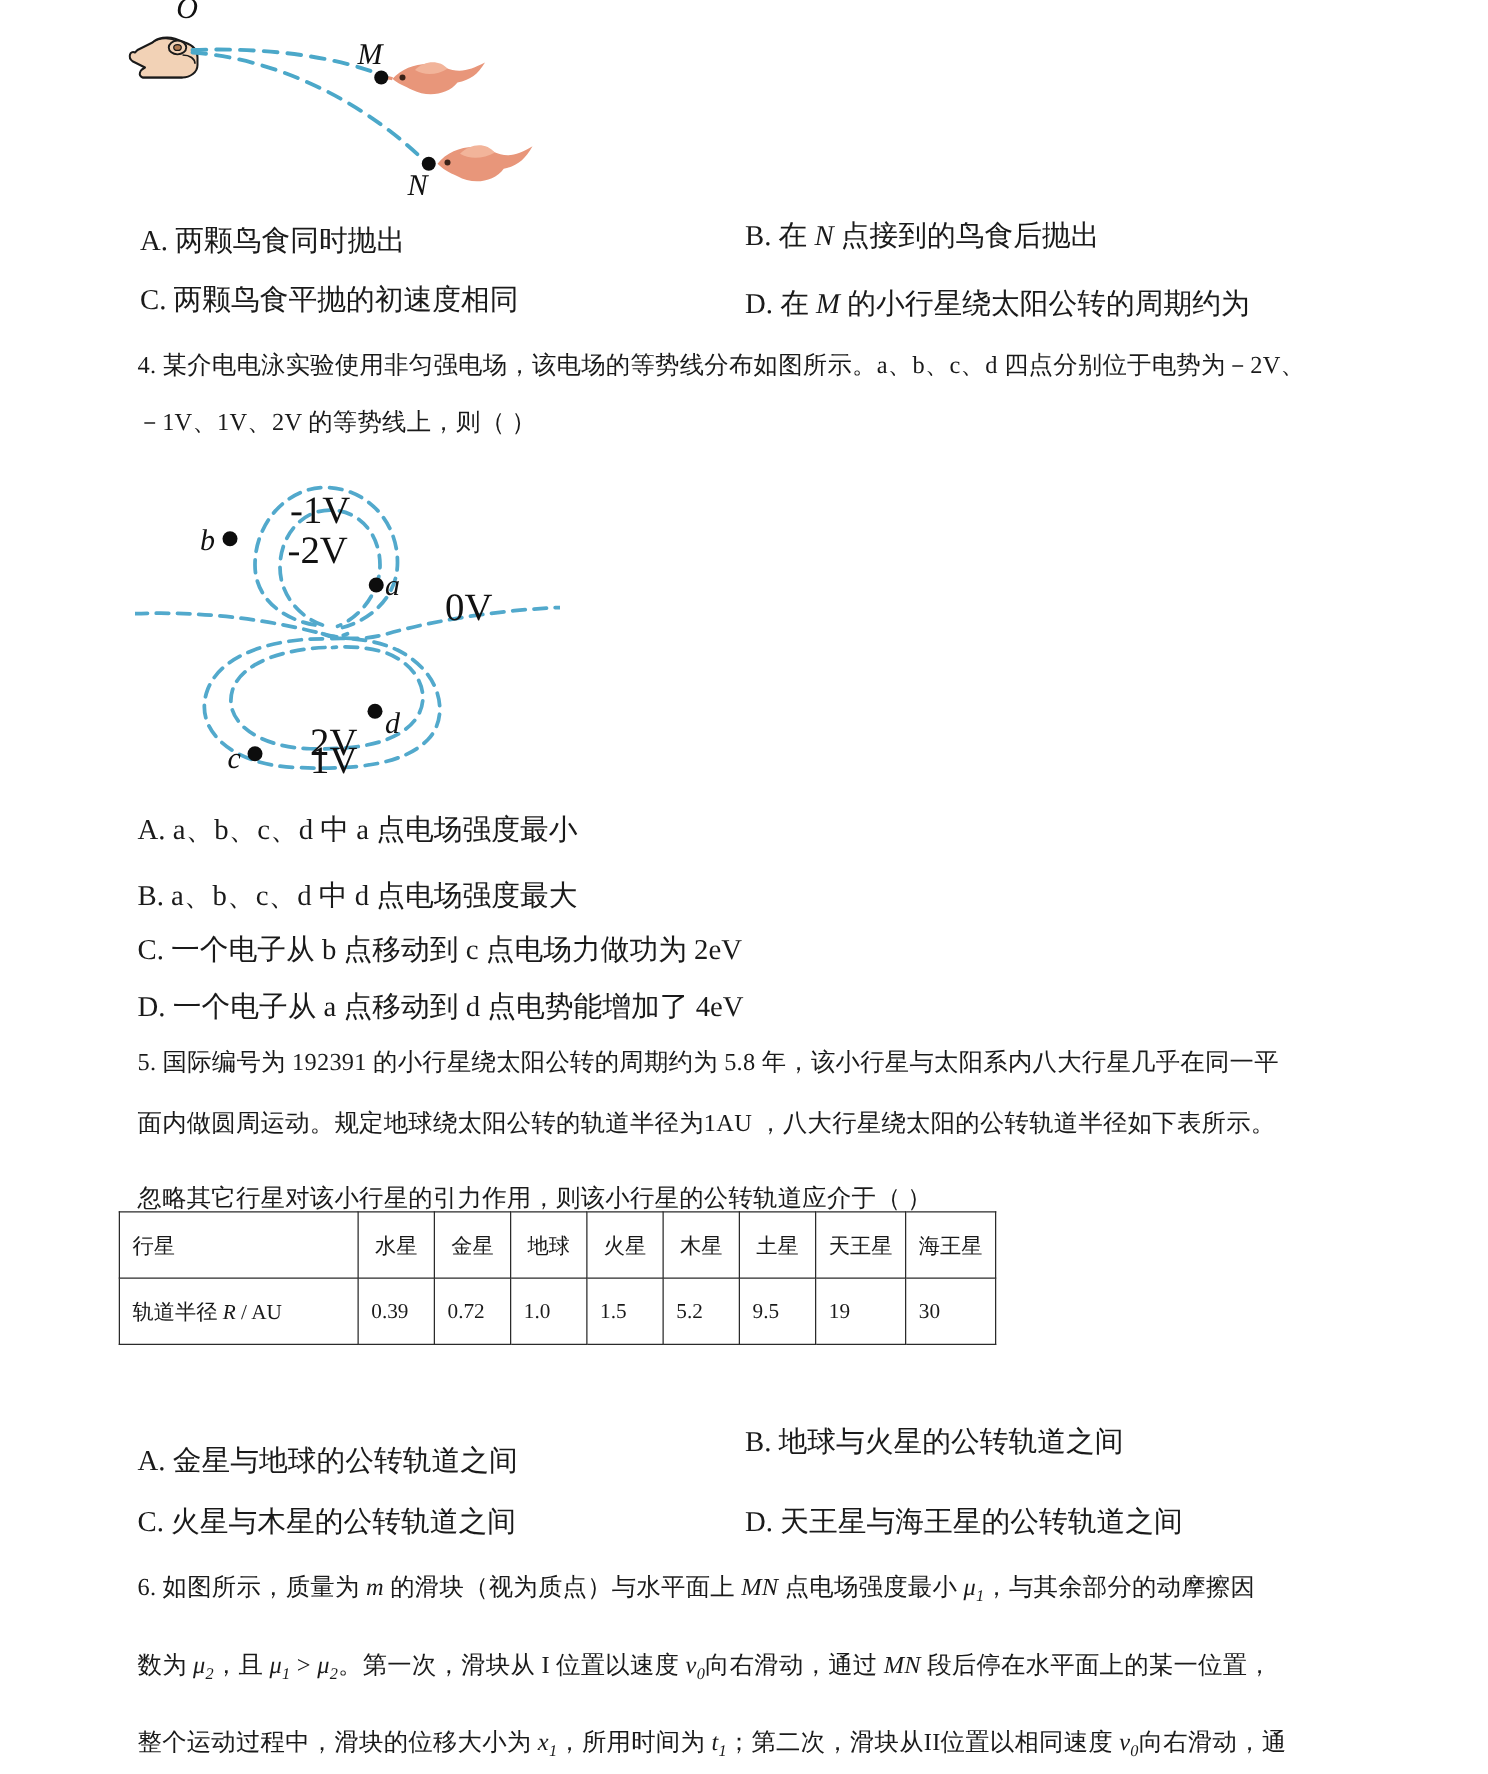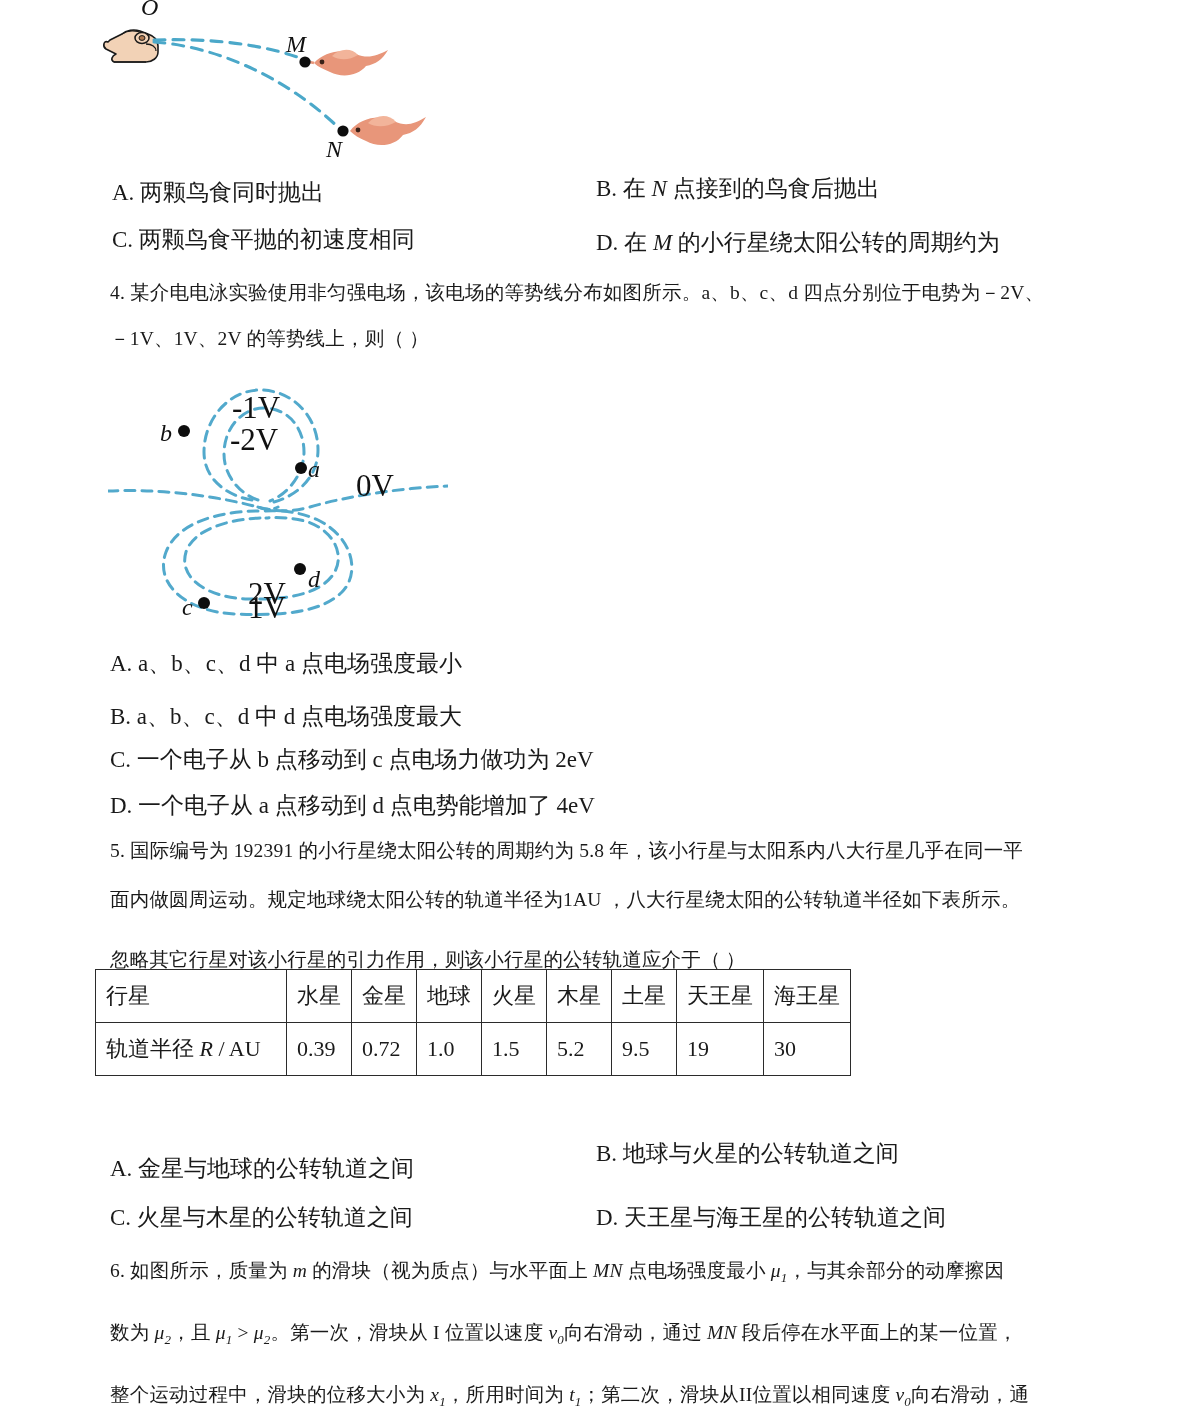--- a/index.html
+++ b/index.html
@@ -66,21 +66,21 @@
     white-space: nowrap;
   }
   .fig-label.ital { font-style: italic; font-size: 24px; }
 
   
   #planet-table {
     position: absolute;
     left: 95px;
     top: 969px;
     border-collapse: collapse;
-    font-size: 22px;
+    font-size: 17px;
     font-family: "Liberation Serif", serif;
   }
   #planet-table td {
     border: 1.6px solid #2b2b2b;
     height: 52px;
     padding: 0 10px;
     vertical-align: middle;
     white-space: nowrap;
   }
   #planet-table td.rowhead {

